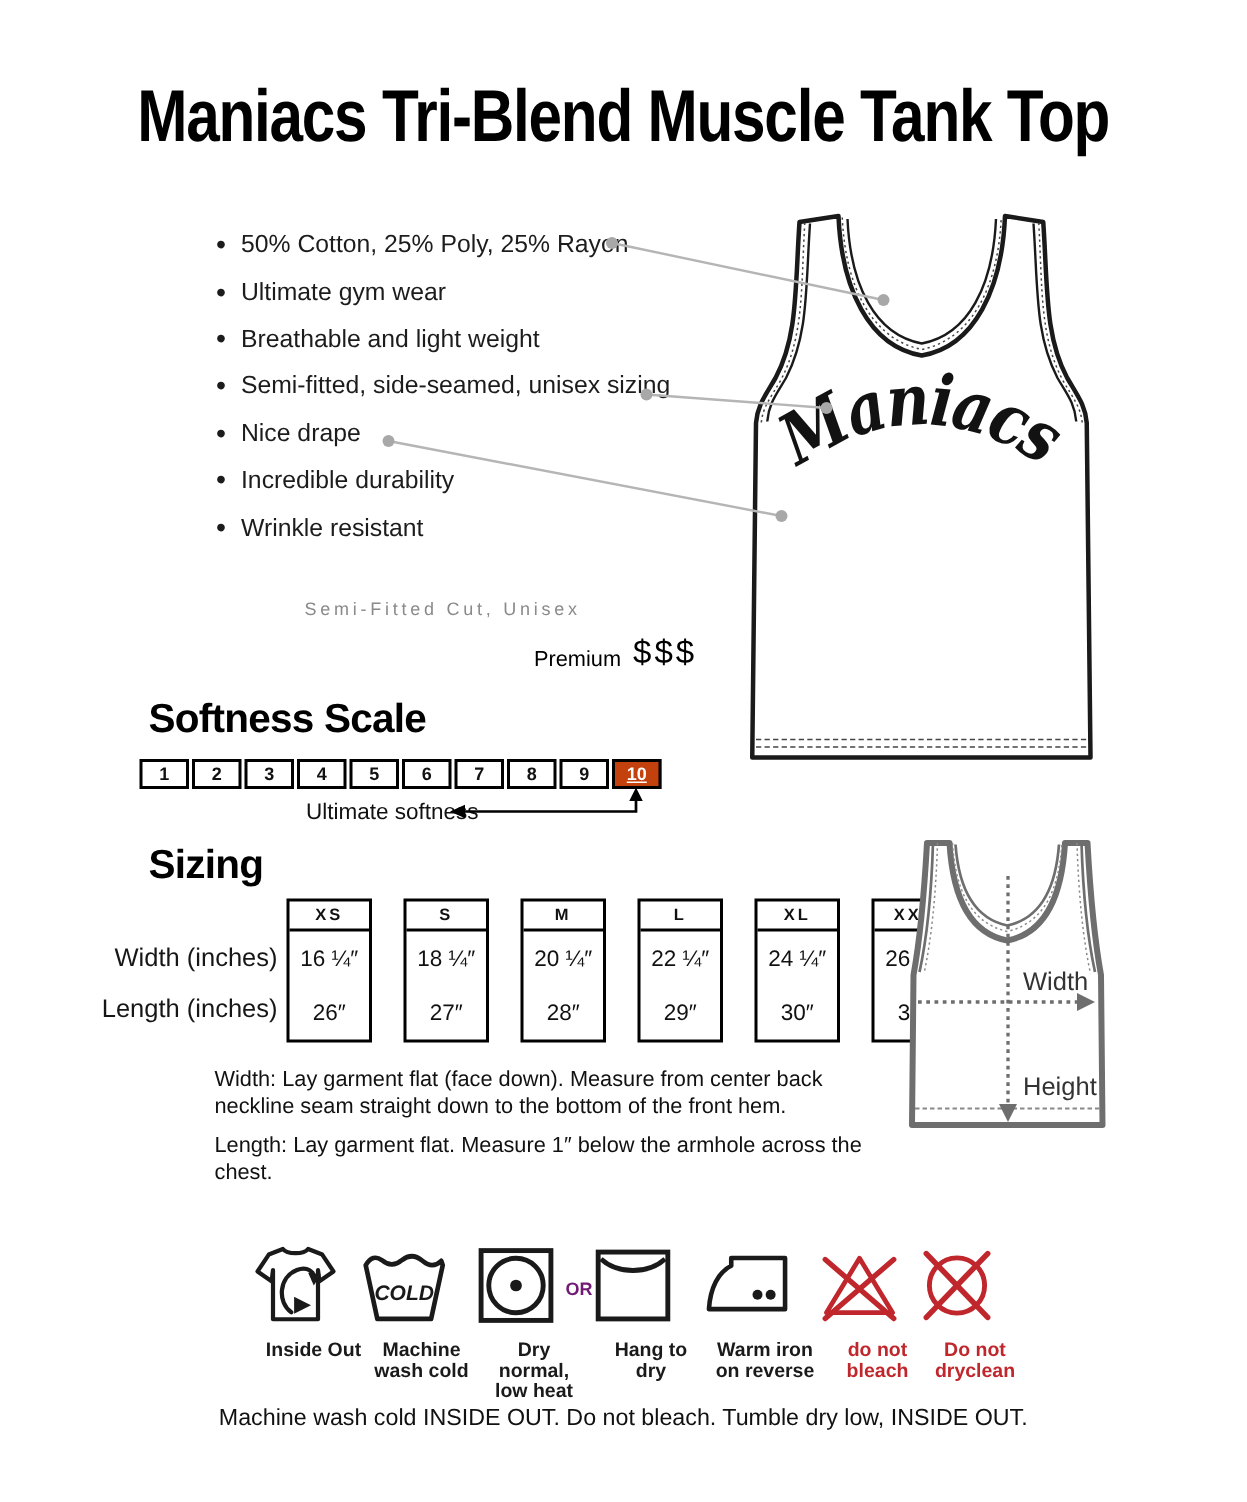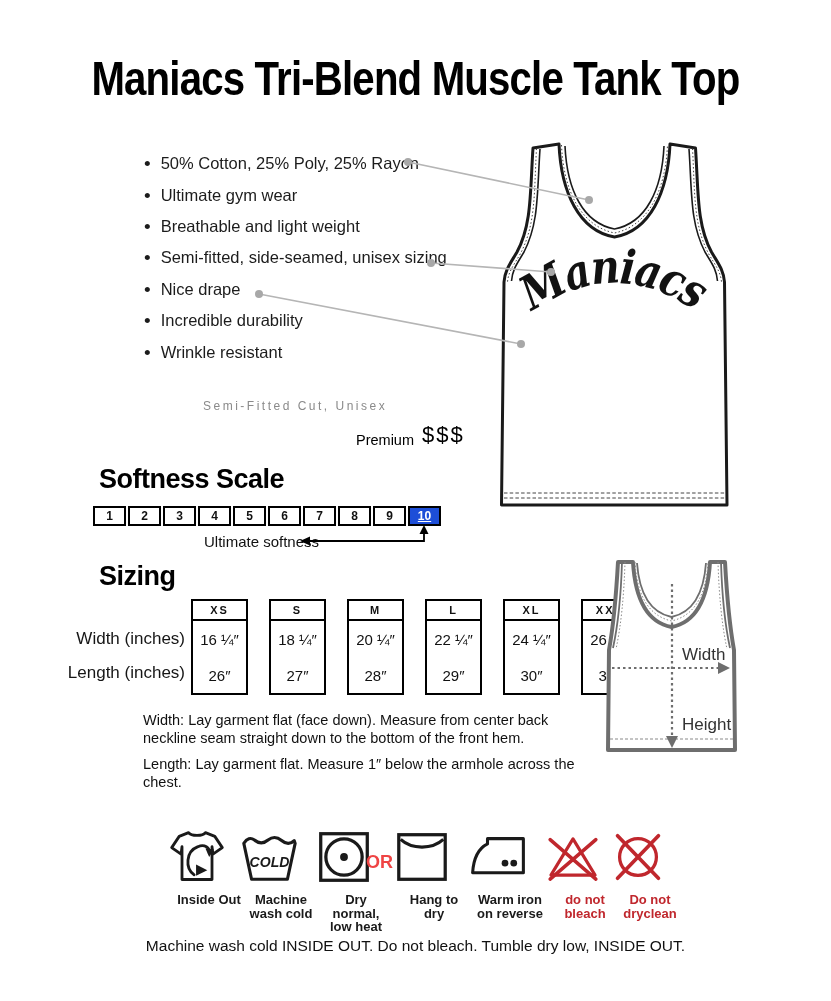--- a/index.html
+++ b/index.html
@@ -21,21 +21,21 @@
   .premium-label{font-size:14.5px;padding-top:7px;color:#000;}
   .premium-value{font-size:22px;letter-spacing:2px;color:#000;}
 
   .section-h{position:absolute;margin:0;font-size:27px;font-weight:800;letter-spacing:-0.5px;color:#000;}
   .softness-h{left:99px;top:464px;}
   .sizing-h{left:99px;top:561px;}
 
   .scale{position:absolute;left:93px;top:506px;display:flex;gap:2px;}
   .scale-box{width:29px;height:16px;border:2px solid #000;display:flex;align-items:center;
              justify-content:center;font-size:12px;font-weight:700;background:#fff;}
-  .scale-box.selected{background:#1d4ed8;color:#fff;text-decoration:underline;}
+  .scale-box.selected{background:#c2410c;color:#fff;text-decoration:underline;}
   .softness-note{position:absolute;left:204px;top:533px;font-size:15px;color:#111;}
 
   .size-table{position:absolute;left:191px;top:599px;display:flex;gap:21px;}
   .size-col{width:53px;border:2px solid #000;background:#fff;}
   .size-col-h{height:18px;border-bottom:2px solid #000;display:flex;align-items:center;
               justify-content:center;font-size:11px;font-weight:700;letter-spacing:2px;}
   .size-cell{height:36px;display:flex;align-items:center;justify-content:center;font-size:15px;}
   .rowlabel{position:absolute;left:0;width:185px;text-align:right;font-size:17px;color:#161616;}
   .rl-width{top:629px;}
   .rl-length{top:663px;}
@@ -45,21 +45,21 @@
   .notes p + p{margin-top:9px;}
   .notes b{font-weight:400;}
 
   .care{position:absolute;left:0;top:826px;width:831px;height:105px;}
   .care-item{position:absolute;top:0;width:90px;display:flex;flex-direction:column;align-items:center;}
   .care-icon{height:62px;display:flex;align-items:center;justify-content:center;font-style:italic;}
   .care-label{margin-top:5px;font-size:13px;font-weight:700;line-height:13.5px;
               text-align:center;color:#1a1a1a;margin-left:24px;}
   .care-label span{display:block;}
   .care-item.red .care-label{color:#c0272d;}
-  .or{position:absolute;left:366px;top:26px;font-size:18px;font-weight:700;color:#ef4444;}
+  .or{position:absolute;left:366px;top:26px;font-size:12px;font-weight:700;color:#701a75;padding-left:11px;}
 
   .footer{position:absolute;left:0;top:937px;width:831px;text-align:center;font-size:15.5px;color:#111;}
 
   .overlay{position:absolute;left:0;top:0;pointer-events:none;}
 </style>
 </head>
 <body>
 
 <div class="page">
 

